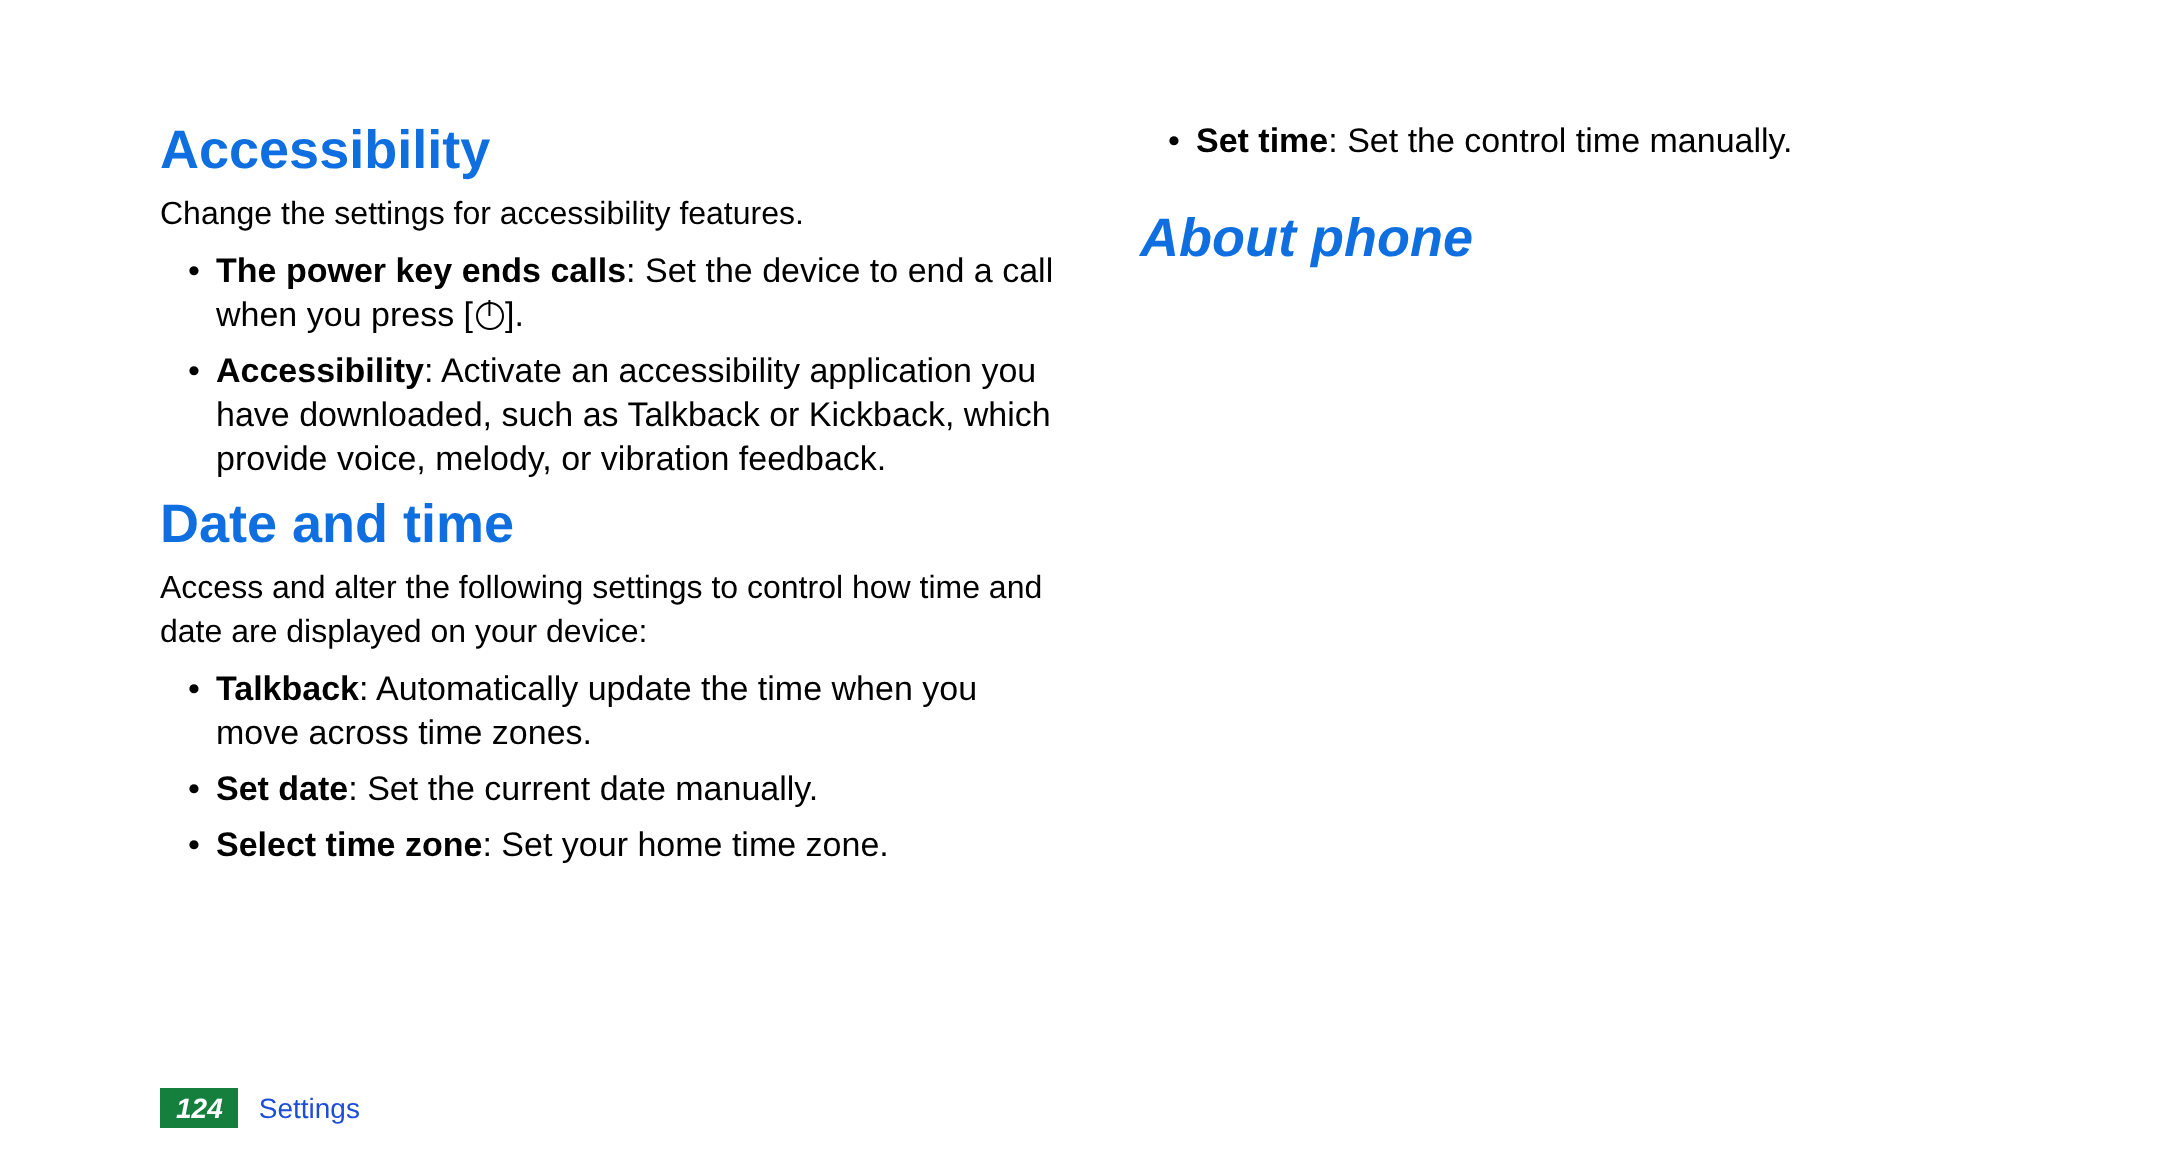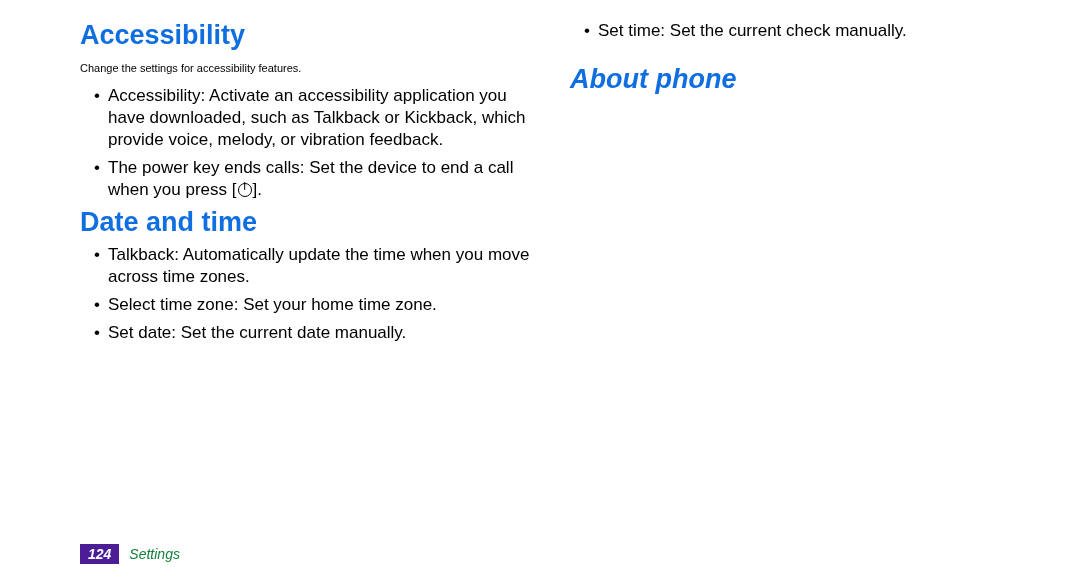--- a/index.html
+++ b/index.html
@@ -10,42 +10,42 @@
     body {
       font-family: "Segoe UI", Arial, Helvetica, sans-serif;
       background: #ffffff;
       width: 1080px;
       height: 586px;
       position: relative;
       color: #000;
     }
     .page {
       display: flex;
-      padding: 20px 60px 0 80px;
+      padding: 60px 60px 0 80px;
       gap: 40px;
       height: 520px;
     }
     .col {
       width: 450px;
     }
     h2 {
       color: #0f6fe0;
       font-size: 27px;
       font-weight: 700;
       margin-bottom: 6px;
     }
     h2:first-child {
       margin-top: 0;
     }
     .col-right h2 {
       margin-top: 22px;
       font-style: italic;
     }
     p {
-      font-size: 11px;
+      font-size: 16px;
       line-height: 22px;
       margin-bottom: 6px;
     }
     ul {
       list-style: none;
       padding-left: 14px;
     }
     li {
       font-size: 17px;
       line-height: 22px;
@@ -54,21 +54,21 @@
       padding-left: 14px;
     }
     li::before {
       content: "•";
       position: absolute;
       left: 0;
       top: 0;
       font-size: 17px;
     }
     .b {
-      font-weight: 400;
+      font-weight: 700;
     }
     .power-icon {
       display: inline-block;
       width: 14px;
       height: 14px;
       border: 1.6px solid #000;
       border-radius: 50%;
       position: relative;
       vertical-align: -2px;
       margin: 0 1px;
@@ -86,66 +86,66 @@
     .footer {
       position: absolute;
       bottom: 22px;
       left: 80px;
       display: flex;
       align-items: center;
       gap: 10px;
       font-size: 14px;
     }
     .page-num {
-      background: #4c1d95;
+      background: #15803d;
       color: #fff;
       font-style: italic;
       font-weight: 600;
       padding: 2px 8px;
       font-size: 14px;
     }
     .chapter {
-      font-style: italic;
-      color: #15803d;
+      color: #1d4ed8;
     }
   </style>
 </head>
 <body>
 
 <div class="page">
   <div class="col">
     <h2>Accessibility</h2>
     <p>Change the settings for accessibility features.</p>
     <ul>
       <li>
-        <span class="b">Accessibility</span><span>: Activate an accessibility application you have downloaded, such as Talkback or Kickback, which provide voice, melody, or vibration feedback.</span>
+        <span class="b">The power key ends calls</span><span>: Set the device to end a call when you press [</span><span class="power-icon"></span><span>].</span>
       </li>
       <li>
-        <span class="b">The power key ends calls</span><span>: Set the device to end a call when you press [</span><span class="power-icon"></span><span>].</span>
+        <span class="b">Accessibility</span><span>: Activate an accessibility application you have downloaded, such as Talkback or Kickback, which provide voice, melody, or vibration feedback.</span>
       </li>
     </ul>
 
     <h2>Date and time</h2>
+    <p>Access and alter the following settings to control how time and date are displayed on your device:</p>
     <ul>
       <li>
         <span class="b">Talkback</span><span>: Automatically update the time when you move across time zones.</span>
       </li>
       <li>
-        <span class="b">Select time zone</span><span>: Set your home time zone.</span>
+        <span class="b">Set date</span><span>: Set the current date manually.</span>
       </li>
       <li>
-        <span class="b">Set date</span><span>: Set the current date manually.</span>
+        <span class="b">Select time zone</span><span>: Set your home time zone.</span>
       </li>
     </ul>
   </div>
 
   <div class="col col-right">
     <ul>
       <li>
-        <span class="b">Set time</span><span>: Set the current check manually.</span>
+        <span class="b">Set time</span><span>: Set the control time manually.</span>
       </li>
     </ul>
 
     <h2>About phone</h2>
   </div>
 </div>
 
 <div class="footer">
   <span class="page-num">124</span>
   <span class="chapter">Settings</span>

